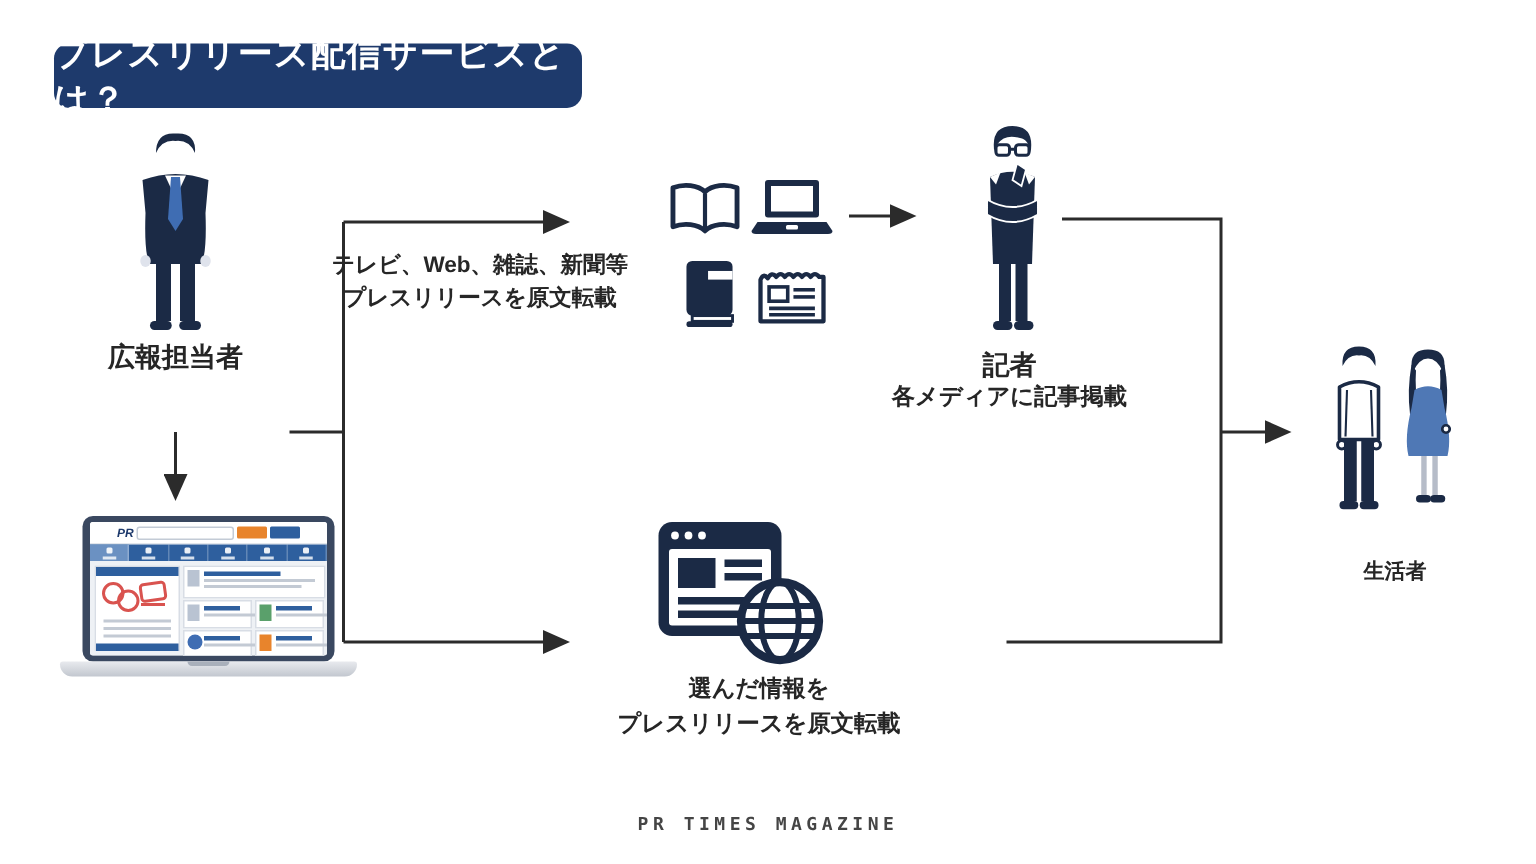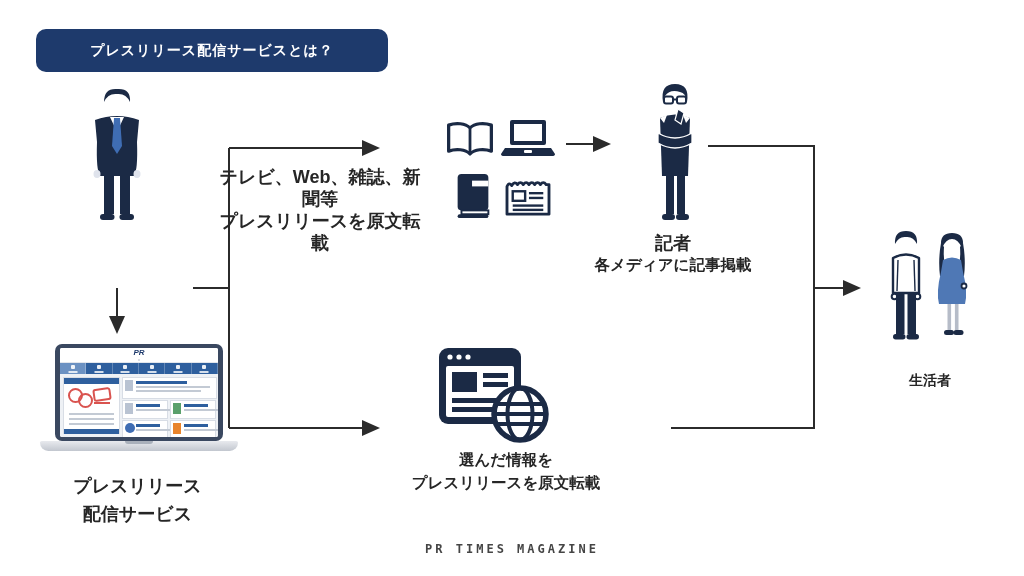--- a/index.html
+++ b/index.html
@@ -2,27 +2,27 @@
 <html style="--navy: #1b2a45; --badge_bg: #1e3a6c; --accent_blue: #4f78b5; --tie_blue: #3f6db3; --arrow: #2b2b2b; --text: #262626; --logo_gray: #454545; --screen_nav: #2e5f9e; --btn_orange: #e8842c; --screen_red: #d9534f;"><head>
 <meta charset="utf-8">
 <style>
   html,body{margin:0;padding:0;background:#fff;}
   .canvas{position:relative;width:1024px;height:576px;background:#fff;overflow:hidden;
     font-family:"Liberation Sans","DejaVu Sans",sans-serif;}
 
   
   .badge{position:absolute;left:36px;top:29px;width:352px;height:43px;
     background:var(--badge_bg);border-radius:10px;display:flex;align-items:center;
-    justify-content:center;color:#fff;font-size:14px;font-weight:bold;letter-spacing:1px;}
+    justify-content:center;color:#fff;font-size:23px;font-weight:bold;letter-spacing:1px;}
 
   
   .lbl{position:absolute;color:var(--text);font-weight:bold;text-align:center;}
   .lbl-pr-manager{left:42px;top:226px;width:150px;font-size:18px;}
   .lbl-service{left:40px;top:472px;width:195px;font-size:18px;line-height:28px;}
-  .note-distribution{left:212px;top:166px;width:216px;font-size:18px;line-height:22px;}
+  .note-distribution{left:212px;top:166px;width:216px;font-size:15px;line-height:22px;}
   .lbl-journalist{left:598px;top:231px;width:150px;font-size:18px;}
   .desc-journalist{left:565px;top:254px;width:216px;font-size:15.5px;line-height:22px;}
   .note-partner{left:398px;top:448px;width:216px;font-size:15.5px;line-height:23px;}
   .lbl-consumer{left:855px;top:372px;width:150px;font-size:14px;}
 
   .footer-logo{position:absolute;left:0;top:542px;width:100%;text-align:center;
     font-family:"DejaVu Sans Mono","Liberation Mono",monospace;font-weight:bold;
     font-size:12px;letter-spacing:3px;color:var(--logo_gray);}
 
   
@@ -41,21 +41,21 @@
 
   .figure{position:absolute;}
 
   
   .laptop{position:absolute;left:40px;top:344px;width:198px;height:114px;}
   .lap-screen{position:absolute;left:15px;top:0;width:168px;height:97px;background:#3a4860;
     border-radius:7px;}
   .lap-display{position:absolute;left:5px;top:4px;right:5px;bottom:4px;background:#fff;
     border-radius:2px;overflow:hidden;}
   .lap-topbar{height:14px;background:#fff;display:flex;align-items:center;gap:2px;
-    padding:0 7px;border-bottom:1px solid #e2e6ec;flex-direction:column;}
+    padding:0 18px;border-bottom:1px solid #e2e6ec;}
   .lap-logo{font-size:8px;font-weight:bold;color:var(--badge_bg);font-style:italic;}
   .lap-search{flex:1;height:7px;border:1px solid #c3cbd6;border-radius:2px;background:#fff;}
   .lap-btn{width:20px;height:8px;border-radius:1px;}
   .lap-btn.orange{background:var(--btn_orange);}
   .lap-btn.blue{background:var(--screen_nav);}
   .lap-nav{height:12px;background:var(--screen_nav);display:flex;}
   .lap-nav i{flex:1;border-right:1px solid rgba(255,255,255,.25);position:relative;display:block;}
   .lap-nav i::after{content:"";position:absolute;left:50%;top:2px;transform:translateX(-50%);
     width:4px;height:4px;background:#fff;border-radius:1px;opacity:.9;}
   .lap-nav i::before{content:"";position:absolute;left:50%;bottom:2px;transform:translateX(-50%);
@@ -122,20 +122,21 @@
     <path class="f-navy" d="M24,34 Q46,26 68,34 L66,56 Q67,84 63,90 L29,90 Q25,84 26,56 Z"></path>
     <path class="f-white" d="M39,31 L46,46 L53,31 Z"></path>
     <path class="f-tie" d="M43,32 L49,32 L51,60 L46,68 L41,60 Z"></path>
     <ellipse class="f-hand" cx="26" cy="88" rx="3.5" ry="4"></ellipse>
     <ellipse class="f-hand" cx="66" cy="88" rx="3.5" ry="4"></ellipse>
     <rect class="f-navy" x="33" y="90" width="10" height="38"></rect>
     <rect class="f-navy" x="49" y="90" width="10" height="38"></rect>
     <rect class="f-navy" x="29" y="128" width="14.5" height="6" rx="3"></rect>
     <rect class="f-navy" x="48.5" y="128" width="14.5" height="6" rx="3"></rect>
   </svg>
+  <div class="lbl lbl-pr-manager">広報担当者</div>
 
   <div class="lbl note-distribution">
     <div>テレビ、Web、雑誌、新聞等</div>
     <div>プレスリリースを原文転載</div>
   </div>
 
   <div style="position:absolute;left:440px;top:112px;width:130px;height:110px">
     <svg style="position:absolute;left:4px;top:8px" width="52" height="40" viewBox="0 0 56 42">
       <path class="s-navy f-white" stroke-width="3.5" stroke-linejoin="round" d="M28,8 C23,3 13,2 5,5 L5,33 C13,30 23,31 28,36 C33,31 43,30 51,33 L51,5 C43,2 33,3 28,8 Z"></path>
       <line class="s-navy" stroke-width="3" x1="28" y1="9" x2="28" y2="35"></line>
@@ -295,20 +296,16 @@
                 <span class="ic"></span>
                 <span class="t"></span>
                 <span class="l1"></span>
               </div>
           </div>
         </div>
       </div>
     </div>
     <div class="lap-base"></div>
   </div>
-  <div class="lbl lbl-service">
-    <div>プレスリリース</div>
-    <div>配信サービス</div>
-  </div>
 
   <div class="footer-logo">PR TIMES MAGAZINE</div>
 
 </div>
 
 </body></html>

